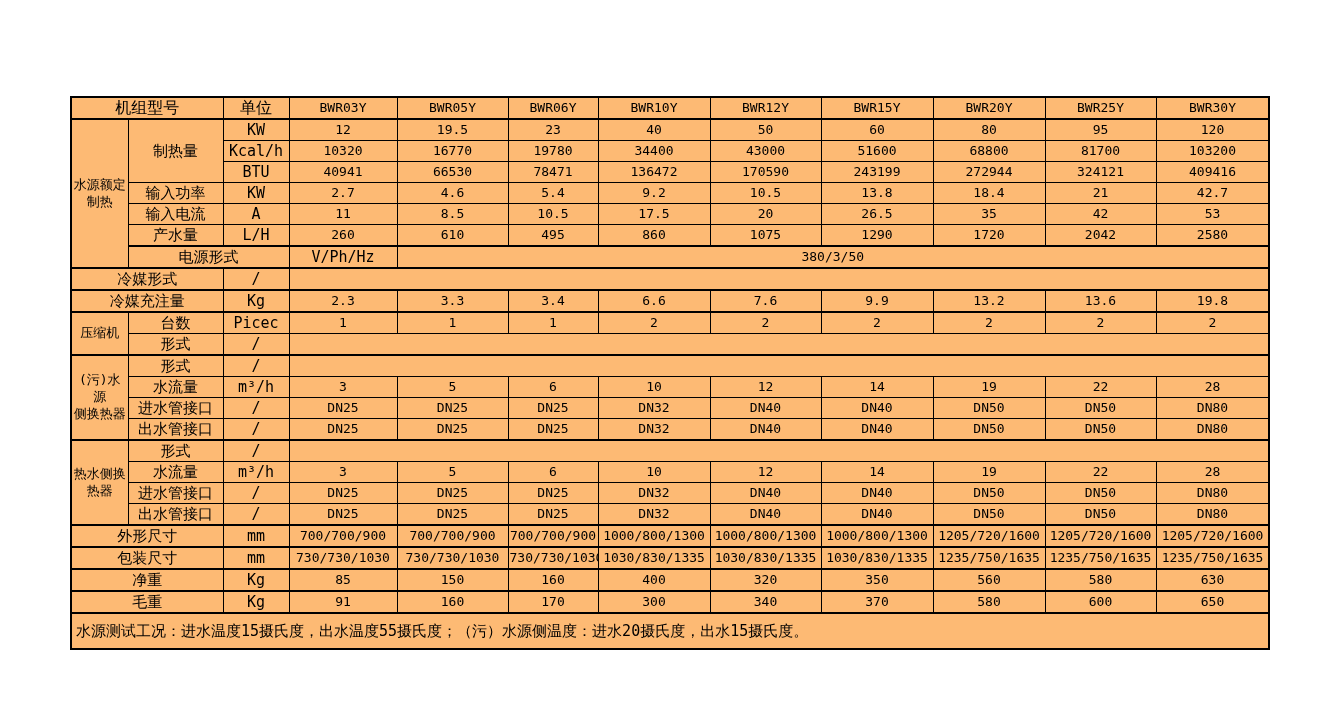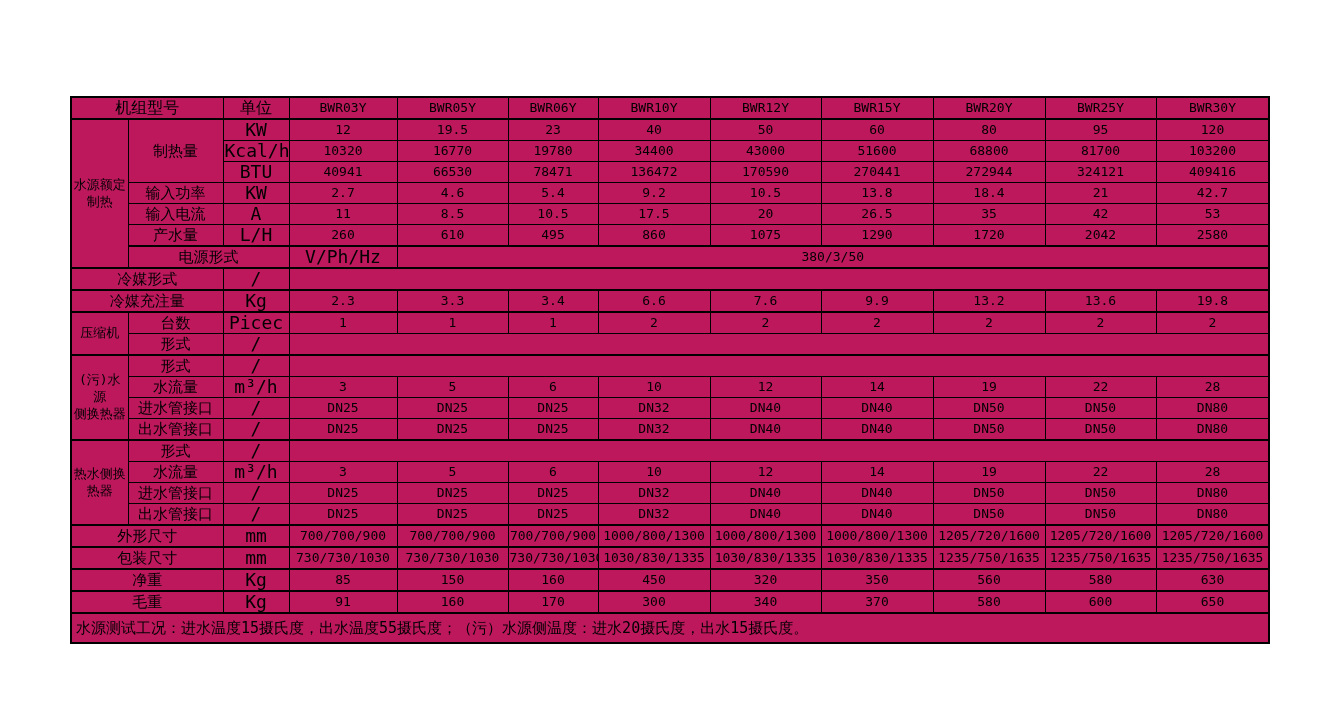--- a/index.html
+++ b/index.html
@@ -1,29 +1,29 @@
 <!DOCTYPE html>
 <html><head>
 <meta charset="utf-8">
 <style>
   html,body{margin:0;padding:0;background:#fff;}
   body{width:1341px;height:706px;position:relative;overflow:hidden;
        font-family:"DejaVu Sans Mono","Liberation Mono",monospace;color:#000;}
   .wrap{position:absolute;left:70px;top:96px;}
   table.spec{border-collapse:collapse;table-layout:fixed;width:1198px;
-             border:2px solid #000;background:#be185d;}
+             border:2px solid #000;background:#fdba74;}
   td{border:1px solid #000;text-align:center;vertical-align:middle;
      padding:0 1px;height:20px;overflow:hidden;white-space:nowrap;line-height:1.1;}
   tr.sect > td{border-top:2px solid #000;}
   .hdr{font-size:16px;}
   .lab{font-size:15px;}
   .grp{font-size:13px;white-space:pre-line;line-height:1.3;}
-  .unit{font-size:18px;}
+  .unit{font-size:15px;}
   .num{font-size:13px;}
-  tr.footer-row{height:30px;}
+  tr.footer-row{height:36px;}
   tr.footer-row td{text-align:left;padding-left:4px;font-size:15px;white-space:normal;}
 </style>
 </head>
 <body>
 
 <div class="wrap">
 <table class="spec">
 <colgroup>
   <col style="width:57px">
         <col style="width:95px">
@@ -81,21 +81,21 @@
   <td class="num">81700</td>
   <td class="num">103200</td>
 </tr>
 <tr>
   <td class="unit">BTU</td>
   <td class="num">40941</td>
   <td class="num">66530</td>
   <td class="num">78471</td>
   <td class="num">136472</td>
   <td class="num">170590</td>
-  <td class="num">270441</td>
+  <td class="num">243199</td>
   <td class="num">272944</td>
   <td class="num">324121</td>
   <td class="num">409416</td>
 </tr>
 <tr>
   <td class="lab">输入功率</td>
   <td class="unit">KW</td>
   <td class="num">2.7</td>
   <td class="num">4.6</td>
   <td class="num">5.4</td>
@@ -296,21 +296,21 @@
   <td class="num">1235/750/1635</td>
   <td class="num">1235/750/1635</td>
   <td class="num">1235/750/1635</td>
 </tr>
 <tr class="sect">
   <td colspan="2" class="lab">净重</td>
   <td class="unit">Kg</td>
   <td class="num">85</td>
   <td class="num">150</td>
   <td class="num">160</td>
-  <td class="num">450</td>
+  <td class="num">400</td>
   <td class="num">320</td>
   <td class="num">350</td>
   <td class="num">560</td>
   <td class="num">580</td>
   <td class="num">630</td>
 </tr>
 <tr class="sect">
   <td colspan="2" class="lab">毛重</td>
   <td class="unit">Kg</td>
   <td class="num">91</td>

